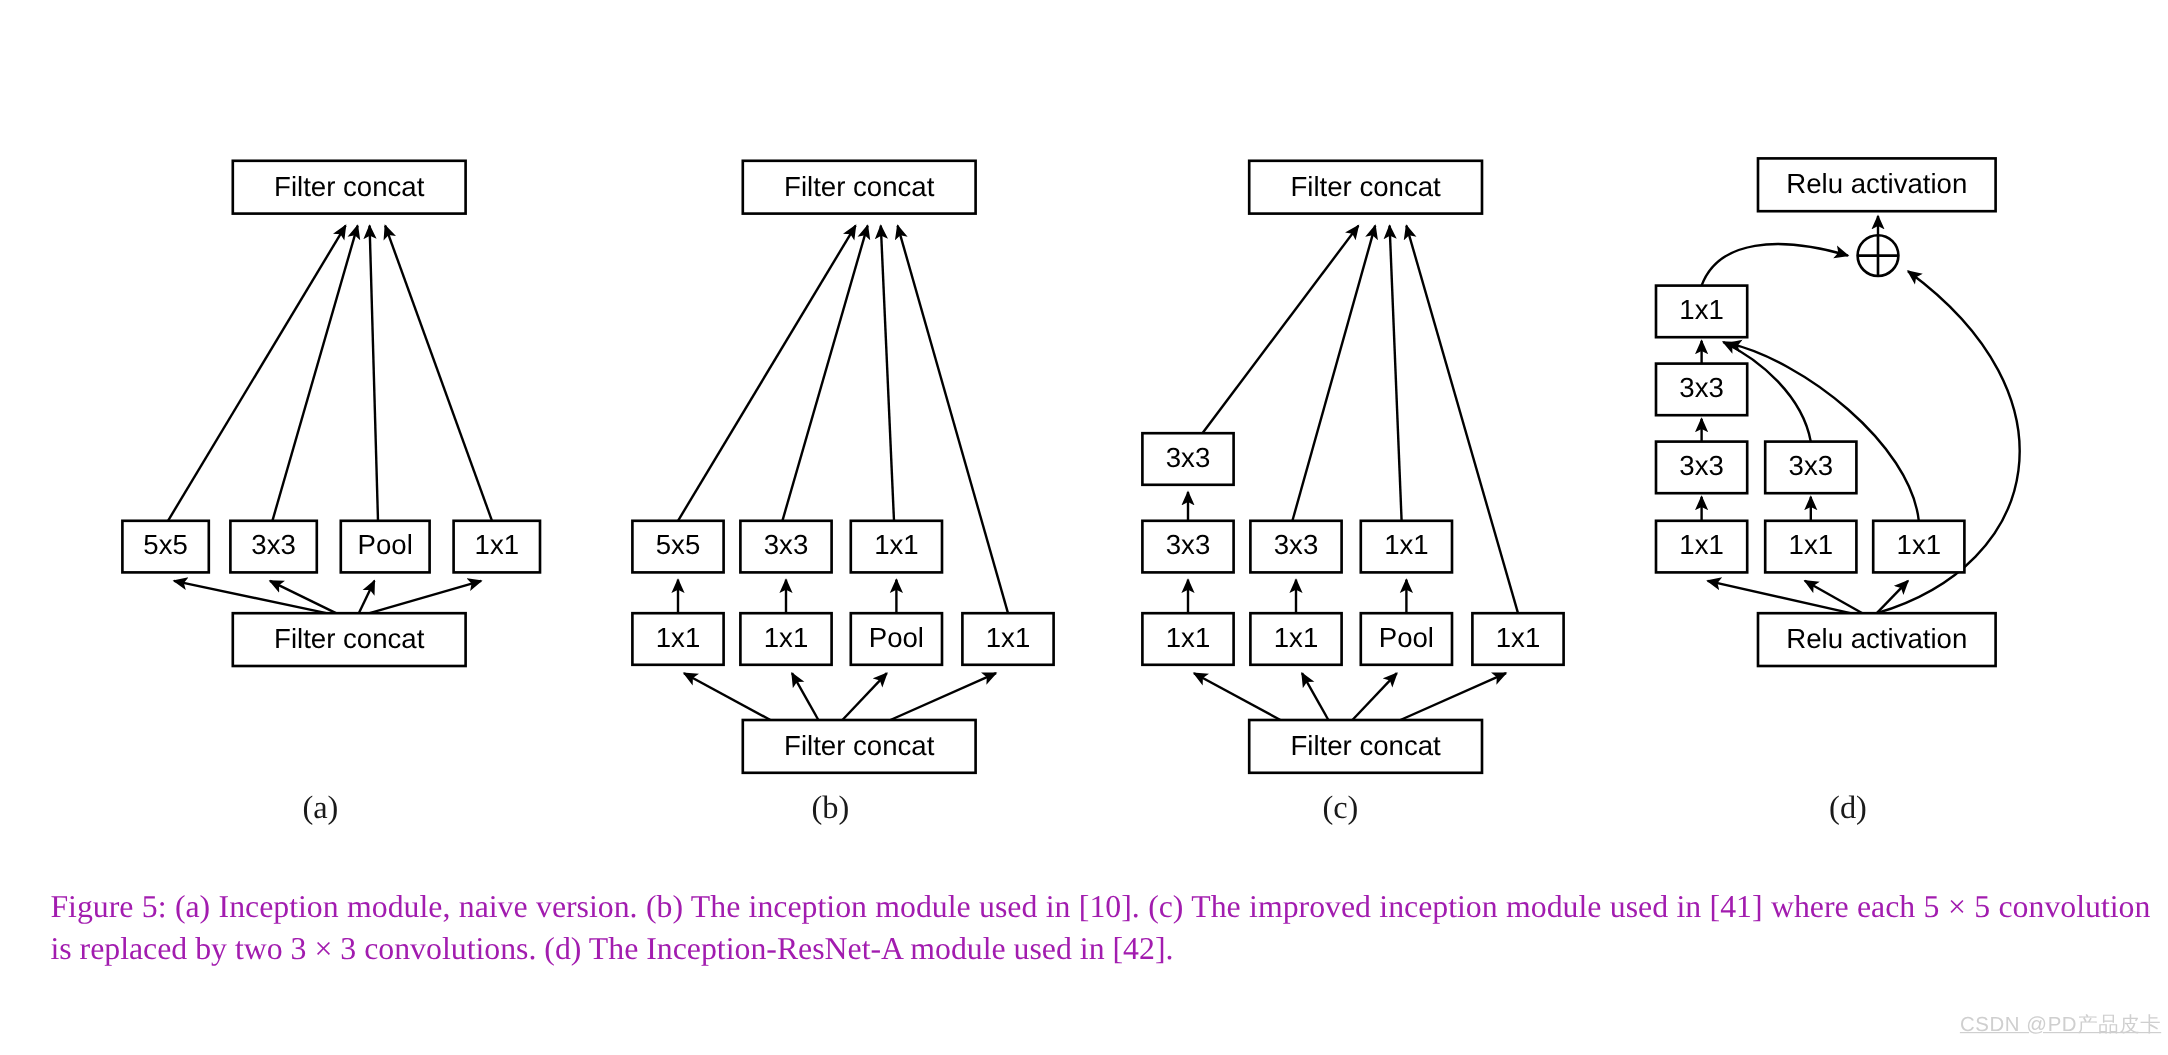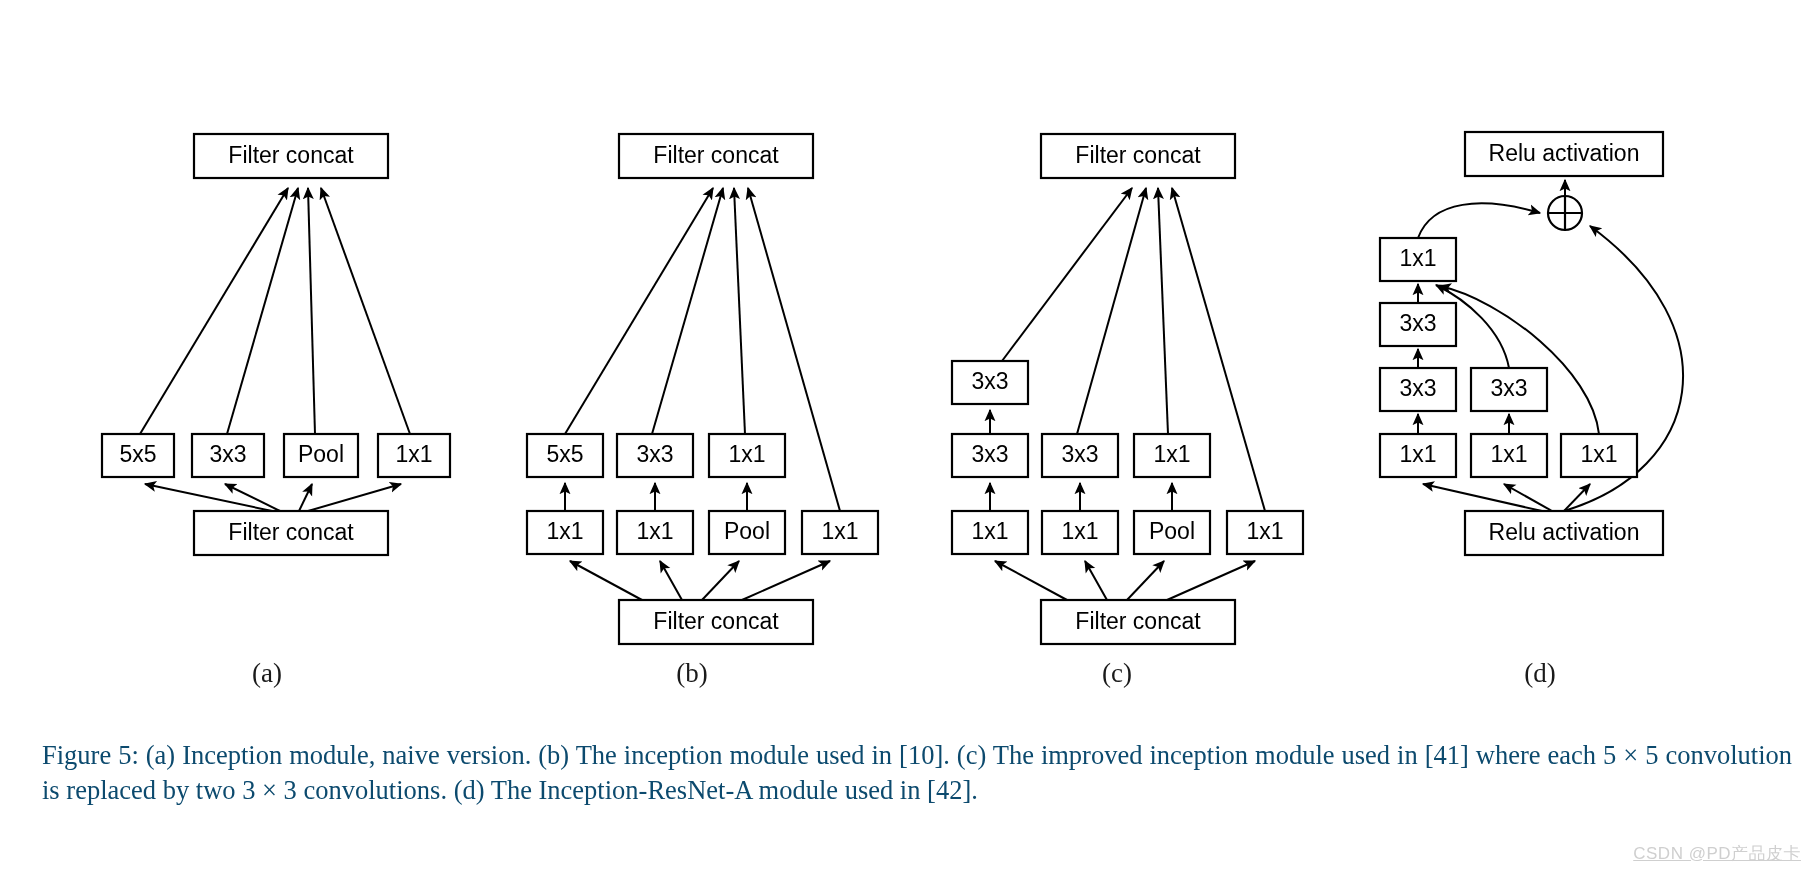--- a/index.html
+++ b/index.html
@@ -63,21 +63,21 @@
     text-anchor: middle;
   }
   #caption {
     position: absolute;
     left: 30px;
     top: 738px;
     width: 1750px;
     font-family: "Liberation Serif", serif;
     font-size: 26.5px;
     line-height: 1.32;
-    color: #0c4a6e;
+    color: #a21caf;
     text-align: justify;
     text-justify: inter-word;
   }
   #watermark {
     position: absolute;
     right: 18px;
     bottom: 14px;
     font-family: "Liberation Sans", sans-serif;
     font-size: 17px;
     color: #cfcfcf;

